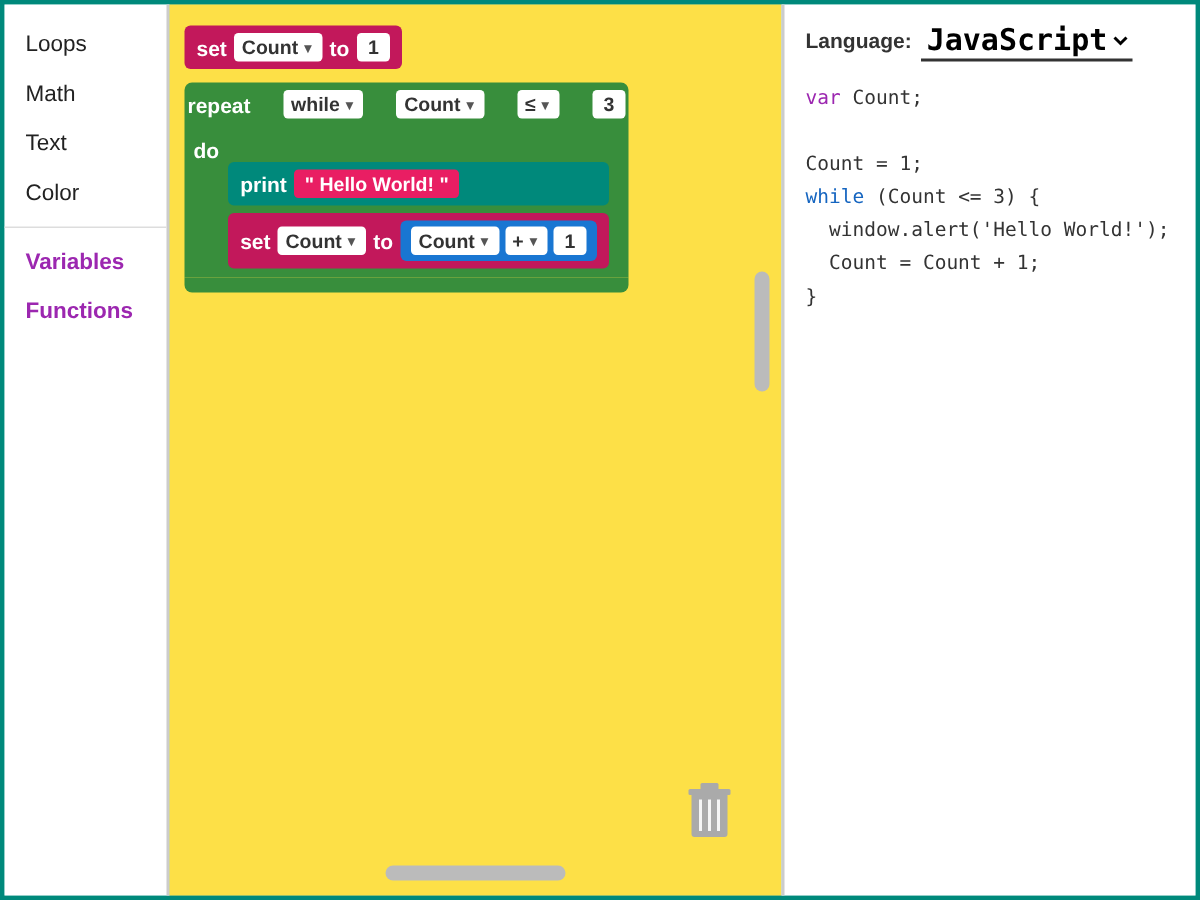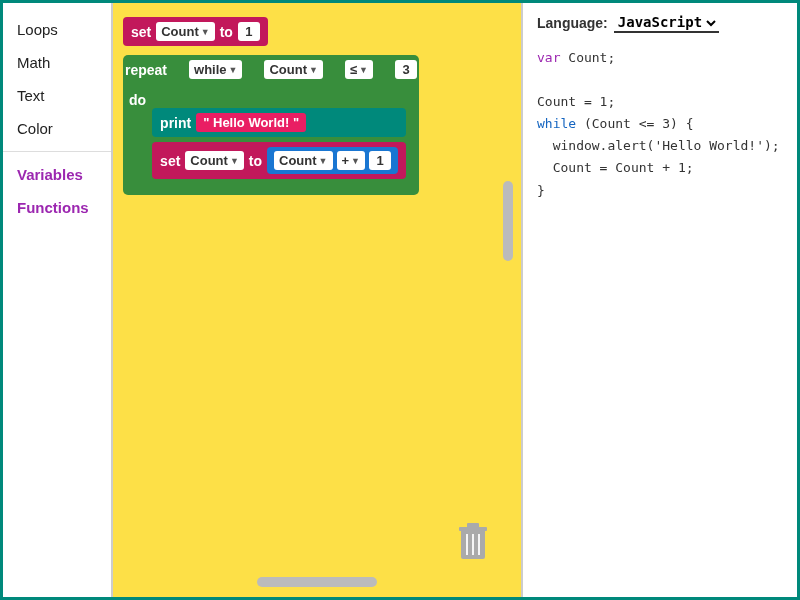--- a/index.html
+++ b/index.html
@@ -63,21 +63,21 @@
       font-weight: bold;
       margin-bottom: 14px;
       display: flex;
       align-items: center;
       gap: 6px;
       color: #333;
     }
     .language-select {
       border: none;
       border-bottom: 2px solid #333;
-      font-size: 14px;
+      font-size: 20px;
       font-weight: bold;
       background: transparent;
       cursor: pointer;
       font-family: monospace;
     }
     .code-line { line-height: 1.7; white-space: pre; }
 
     
     .block {
       position: absolute;

